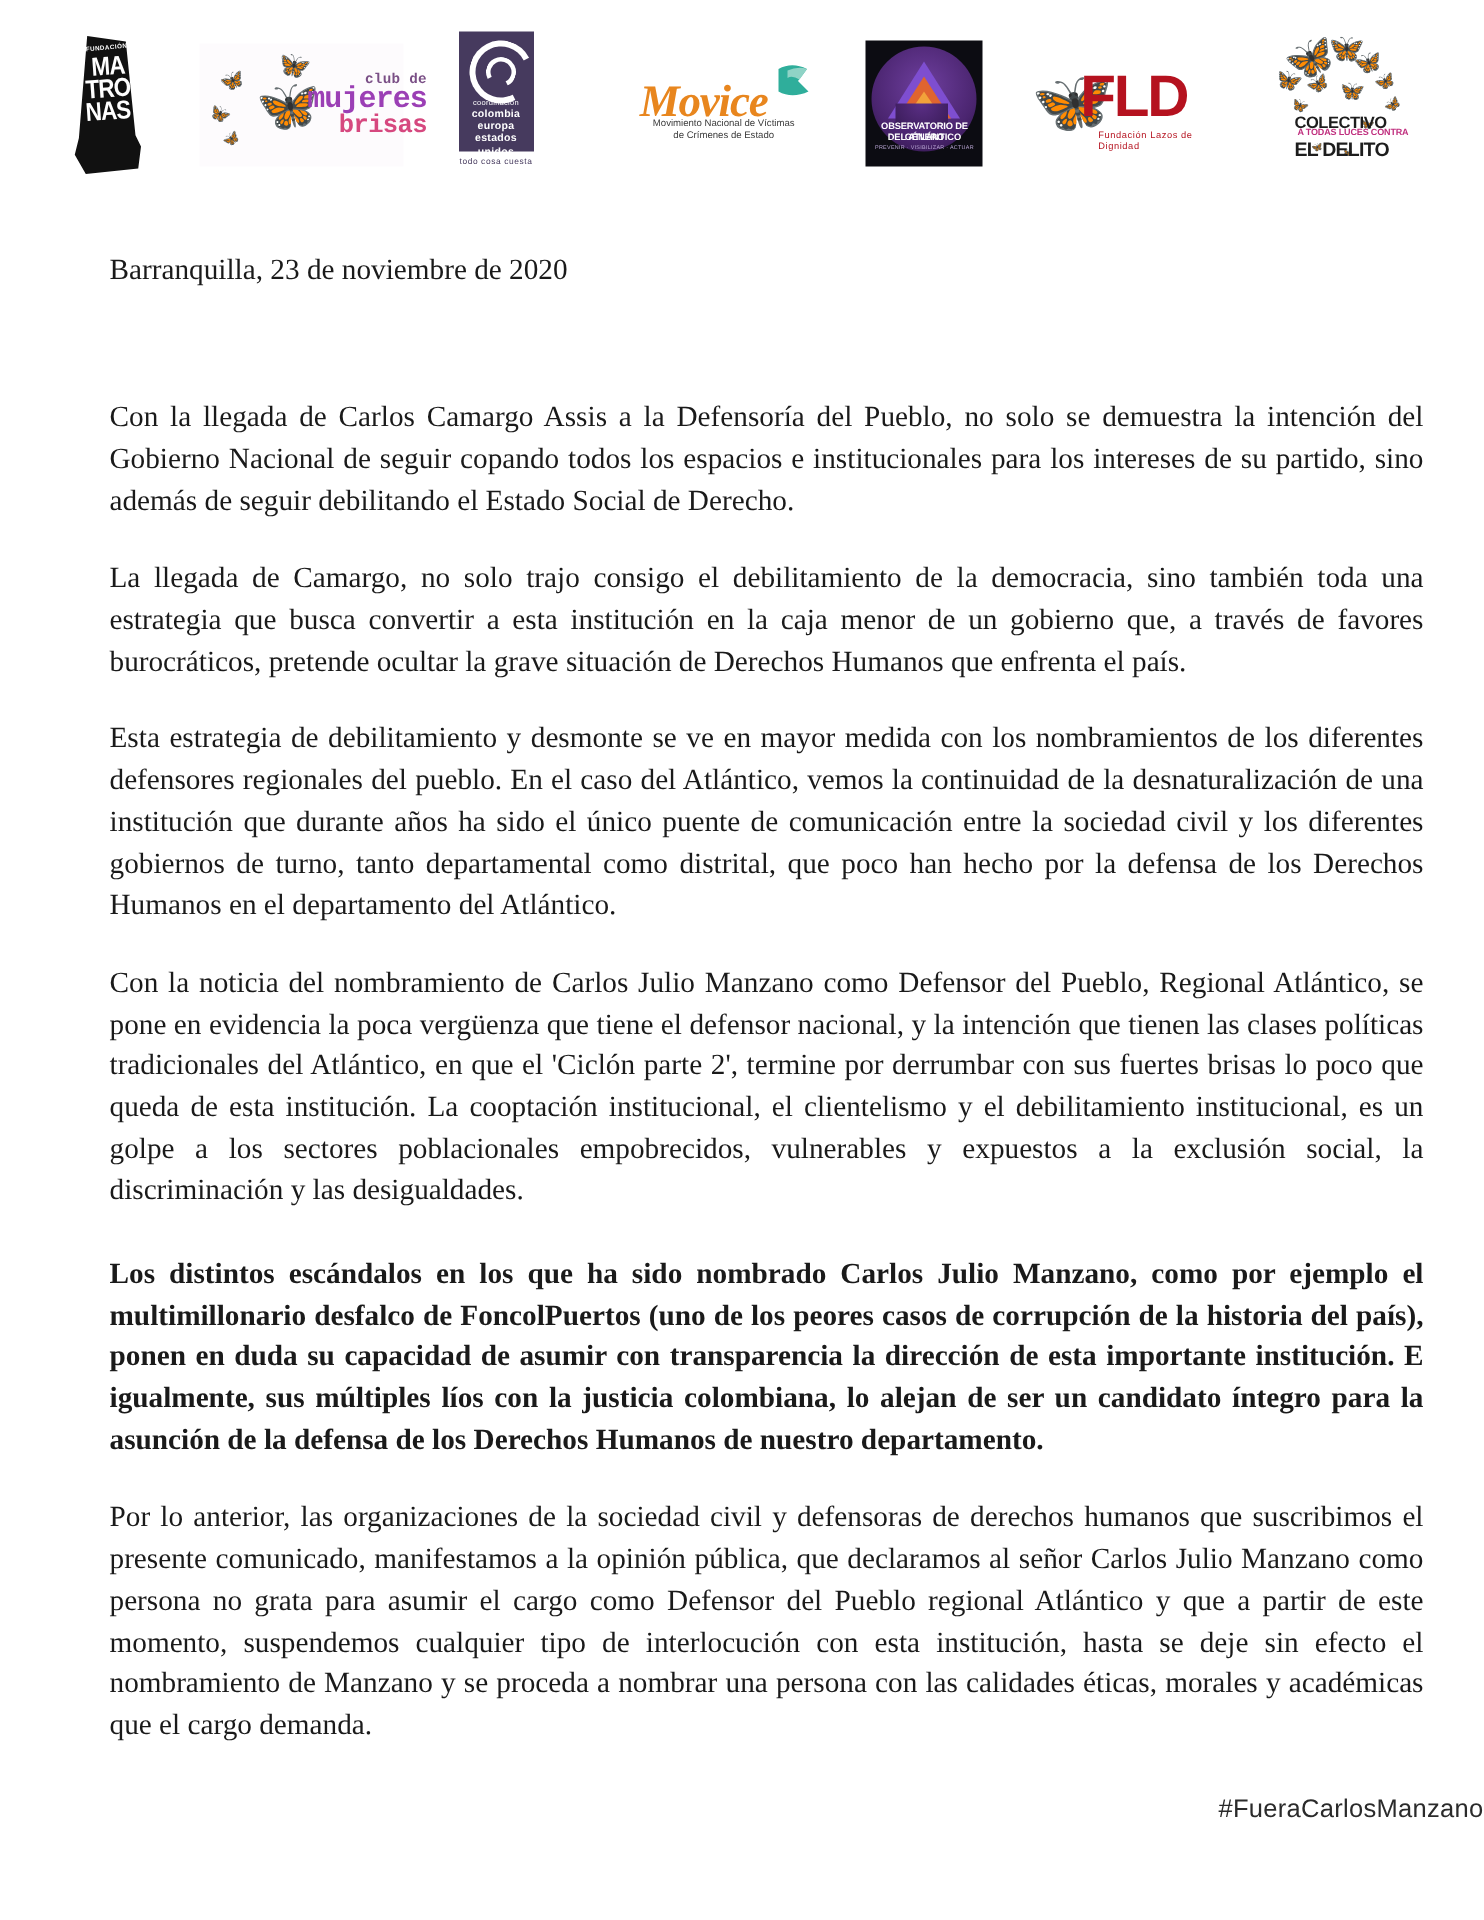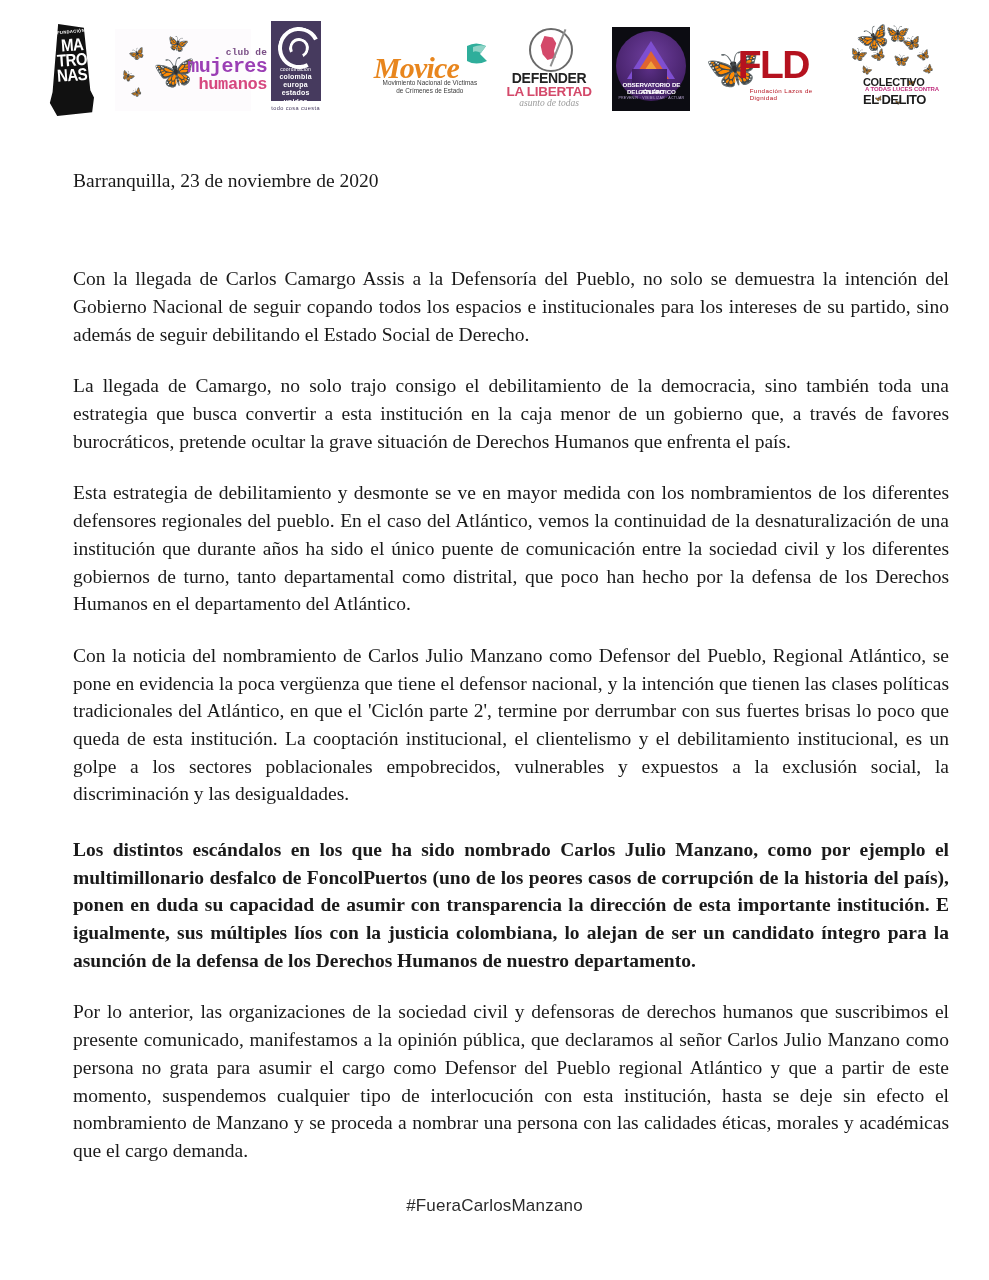--- a/index.html
+++ b/index.html
@@ -388,21 +388,21 @@
     text-align: justify;
     text-justify: inter-word;
   }
   .para.first { margin-top: 72px; }
   .para.bold { font-weight: 700; margin-top: 28px; }
   .hashtag {
     position: absolute;
     top: 1196px;
     left: 0;
     width: 989px;
-    text-align: center;
+    text-align: right;
     font-family: "Liberation Sans", sans-serif;
     font-size: 17px;
     color: #2b2b2b;
     letter-spacing: 0.2px;
   }
 </style>
 </head>
 <body>
 
 <div class="logo-strip">
@@ -418,21 +418,21 @@
   <div class="logo lg-mujeres">
     <div class="muj-bg"></div>
     <span class="muj-bfly bf-a">🦋</span>
     <span class="muj-bfly bf-b">🦋</span>
     <span class="muj-bfly bf-c">🦋</span>
     <span class="muj-bfly bf-d">🦋</span>
     <span class="muj-bfly bf-e">🦋</span>
     <div class="muj-txt">
       <div class="muj-club">club de</div>
       <div class="muj-mu">mujeres</div>
-      <div class="muj-re">humanos</div>
+      <div class="muj-re">brisas</div>
     </div>
   </div>
 
   <div class="logo lg-ccee">
     <div class="ccee-box"></div>
     <div class="ccee-spiral"></div>
     <div class="ccee-lines">
       <div class="ccee-l1">coordinación</div>
       <div class="ccee-l2">colombia</div>
       <div class="ccee-l2">europa</div>
@@ -446,28 +446,20 @@
     <svg class="mov-flag" viewBox="0 0 24 28">
       <path d="M3 28 L3 3 Q12 -2 22 3 L16 11 L23 18 Q12 23 3 18 Z" fill="#2fae9b"></path>
       <path d="M9 4 Q16 1 22 3 L17 10 Q12 7 9 9 Z" fill="#8fd3c6"></path>
     </svg>
     <div class="mov-sub">
       <div>Movimiento Nacional de Víctimas</div>
       <div>de Crímenes de Estado</div>
     </div>
   </div>
 
-  <div class="logo lg-defender">
-    <div class="def-circle"></div>
-    <div class="def-fist"></div>
-    <div class="def-slash"></div>
-    <div class="def-t1">DEFENDER</div>
-    <div class="def-t2">LA LIBERTAD</div>
-    <div class="def-t3">asunto de todas</div>
-  </div>
 
   <div class="logo lg-obs">
     <div class="obs-sq"></div>
     <div class="obs-circ"></div>
     <div class="obs-tri obs-t1"></div>
     <div class="obs-tri obs-t2"></div>
     <div class="obs-tri obs-t3"></div>
     <div class="obs-cut"></div>
     <div class="obs-l1">OBSERVATORIO DE GÉNERO</div>
     <div class="obs-l2">DEL ATLÁNTICO</div>

